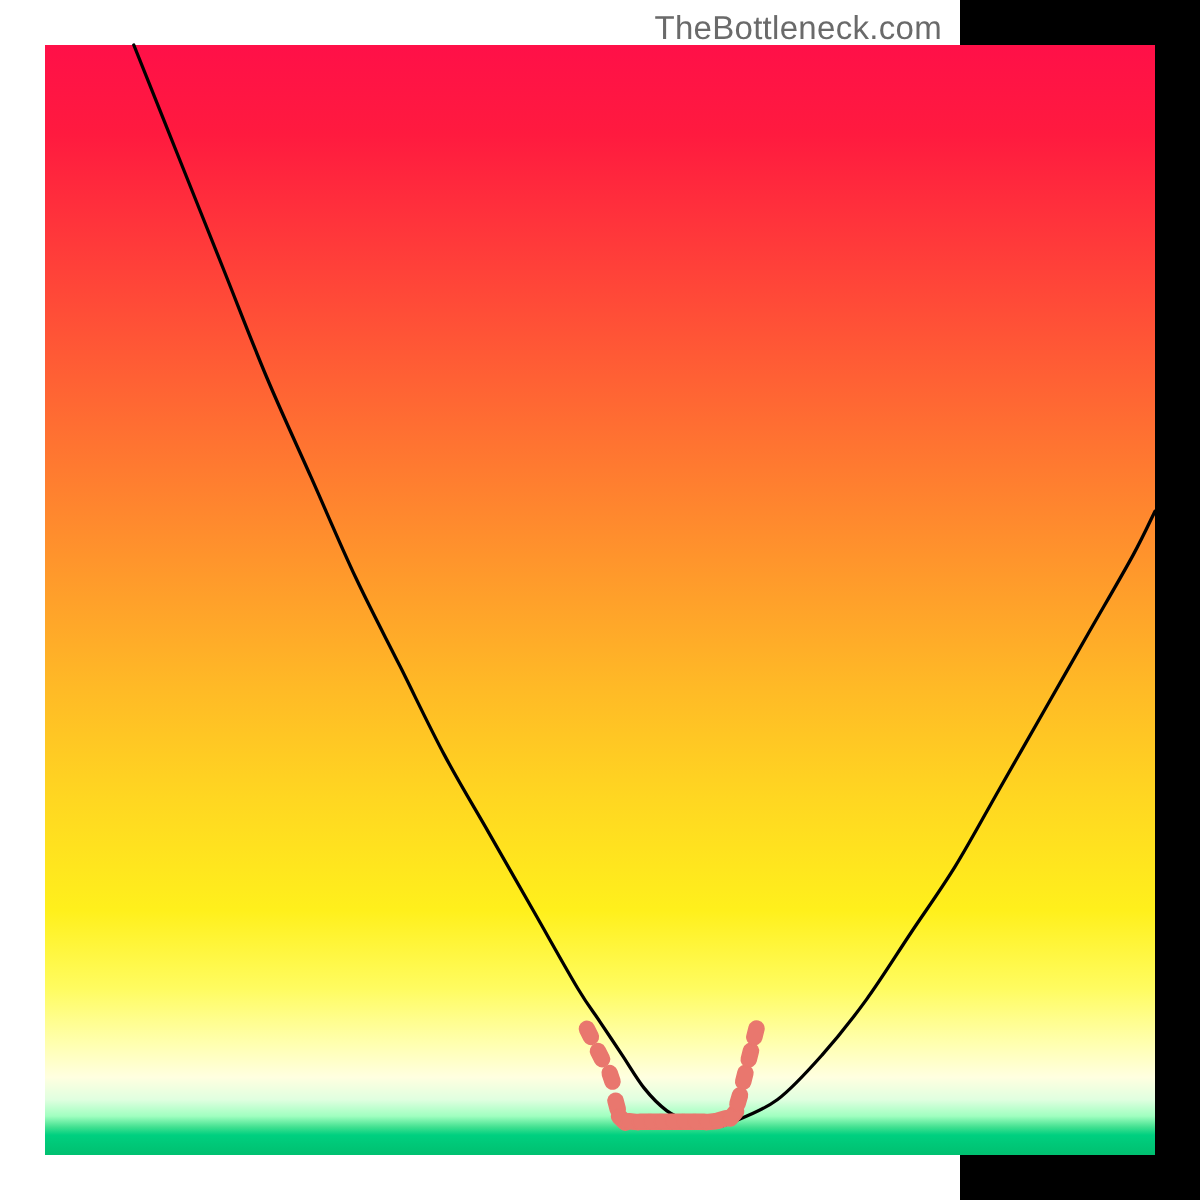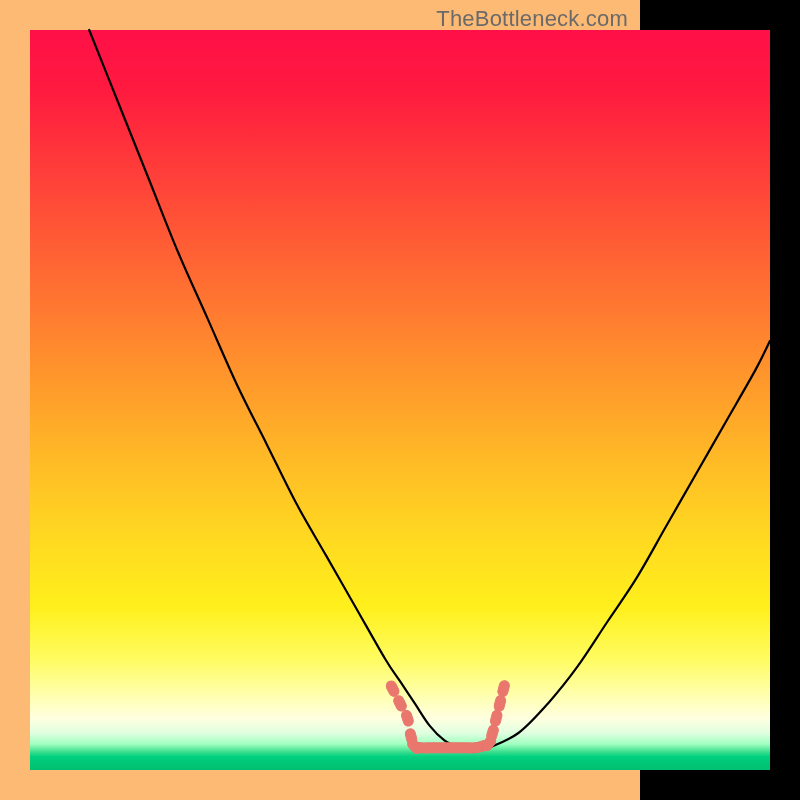--- a/index.html
+++ b/index.html
@@ -8,21 +8,21 @@
     width: 800px;
     height: 800px;
     overflow: hidden;
     background: #000;
     font-family: Arial, Helvetica, sans-serif;
   }
   .frame {
     position: relative;
     width: 640px;
     height: 800px;
-    background: #fdba74;
+    background: #ffffff;
   }
   .plot {
     position: absolute;
     left: 30px;
     top: 30px;
     width: 740px;
     height: 740px;
     
     background: linear-gradient(to bottom,
       #ff1048 0%,

